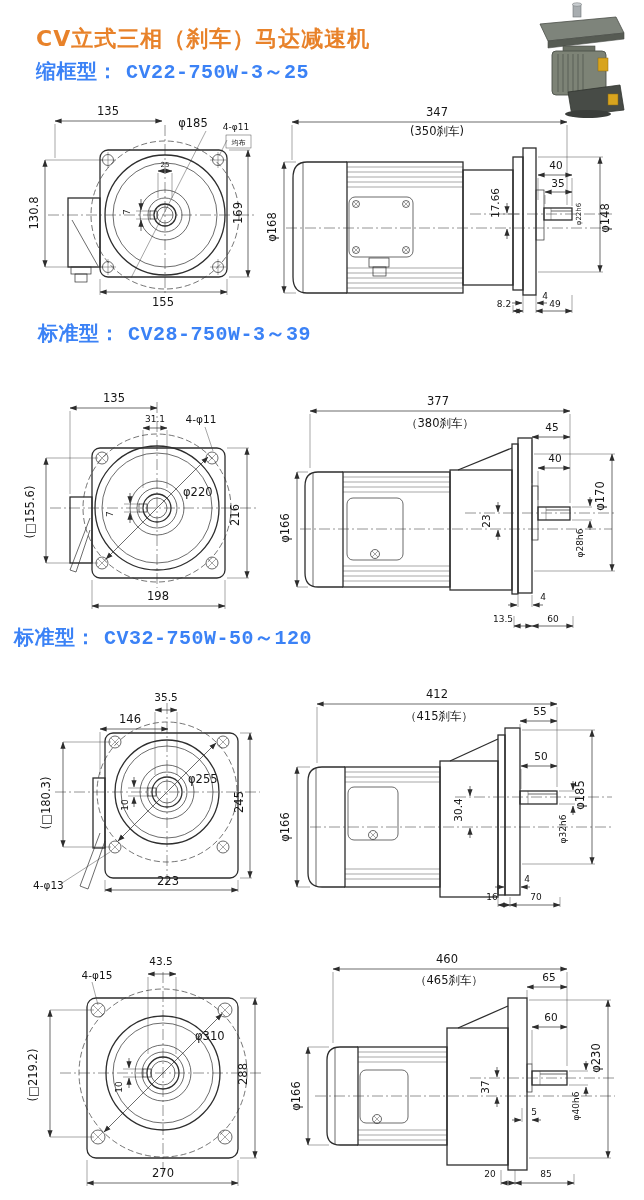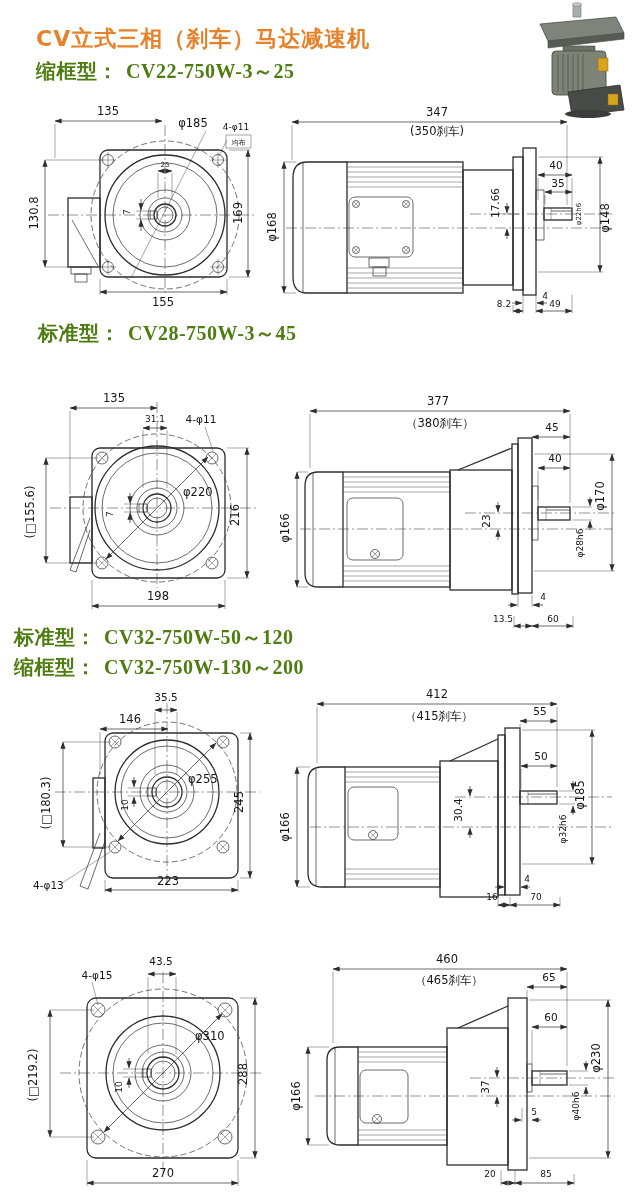--- a/index.html
+++ b/index.html
@@ -1,21 +1,21 @@
 <!DOCTYPE html>
 <html><head>
 <meta charset="utf-8">
 <style>
   html,body{margin:0;padding:0;background:#fff;}
   #page{position:relative;width:644px;height:1200px;background:#ffffff;overflow:hidden;
         font-family:"Liberation Sans",sans-serif;}
   .page-title{position:absolute;left:36px;top:24px;font-family:"DejaVu Sans",sans-serif;
         font-weight:bold;font-size:22px;color:#e8822a;letter-spacing:1px;}
-  .model{position:absolute;font-family:Liberation Serif, serif;font-weight:700;
-        font-size:20px;color:#4d7c0f;white-space:nowrap;letter-spacing:.5px;}
+  .model{position:absolute;font-family:Liberation Mono, monospace;font-weight:700;
+        font-size:20px;color:#3b82f6;white-space:nowrap;letter-spacing:.5px;}
   .model .code{margin-left:8px;}
   svg.draw{position:absolute;}
   svg.photo{position:absolute;left:528px;top:2px;}
   
   svg .t{fill:none;stroke:#2d2d2d;stroke-width:1.3;}
   svg .n{fill:none;stroke:#2d2d2d;stroke-width:.7;}
   svg .h{fill:none;stroke:#3a3a3a;stroke-width:.45;}
   svg .c{fill:none;stroke:#3a3a3a;stroke-width:.55;stroke-dasharray:11 3 2 3;}
   svg .d{fill:none;stroke:#3a3a3a;stroke-width:.7;stroke-dasharray:6 3;}
   svg .dim{fill:none;stroke:#2d2d2d;stroke-width:.7;marker-start:url(#arr);marker-end:url(#arr);}
@@ -59,27 +59,24 @@
     <rect x="70" y="56" width="10" height="13" fill="#d8a41e" stroke="#8a6a10" stroke-width=".5"></rect>
     <polygon points="40,90 92,83 96,108 44,114" fill="#474b46" stroke="#30332f" stroke-width=".8"></polygon>
     <rect x="80" y="92" width="10" height="11" fill="#d8a41e" stroke="#8a6a10" stroke-width=".5"></rect>
     <ellipse cx="60" cy="112" rx="23" ry="4" fill="#3a3d3a"></ellipse>
   </svg>
 
   <div class="model" style="left:36px;top:58px">
     <span>缩框型：</span><span class="code">CV22-750W-3～25</span>
   </div>
   <div class="model" style="left:38px;top:320px">
-    <span>标准型：</span><span class="code">CV28-750W-3～45</span>
+    <span>标准型：</span><span class="code">CV28-750W-3～39</span>
   </div>
   <div class="model" style="left:14px;top:624px">
     <span>标准型：</span><span class="code">CV32-750W-50～120</span>
-  </div>
-  <div class="model" style="left:14px;top:654px">
-    <span>缩框型：</span><span class="code">CV32-750W-130～200</span>
   </div>
 
   <svg class="draw" style="left:0;top:100px" width="644" height="215" viewBox="0 0 644 215">
     <g>
       <line class="c" x1="48" y1="115" x2="256" y2="115"></line>
         <line class="c" x1="165" y1="25" x2="165" y2="196"></line>
       <rect class="t" x="100" y="50" width="127" height="127" rx="8"></rect>
       <g>
         <circle class="n" cx="108" cy="60" r="5.5"></circle>
           <line class="h" x1="100" y1="60" x2="116" y2="60"></line>

